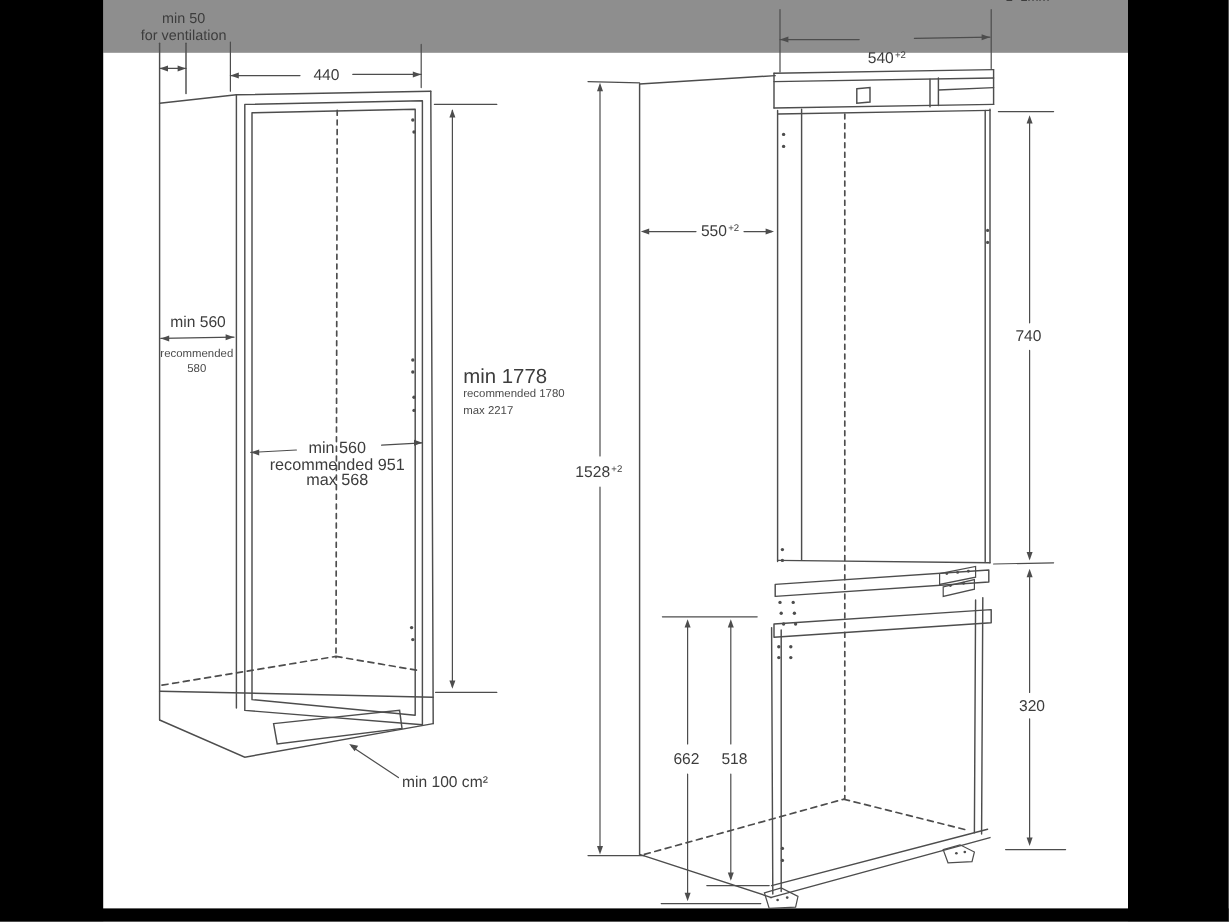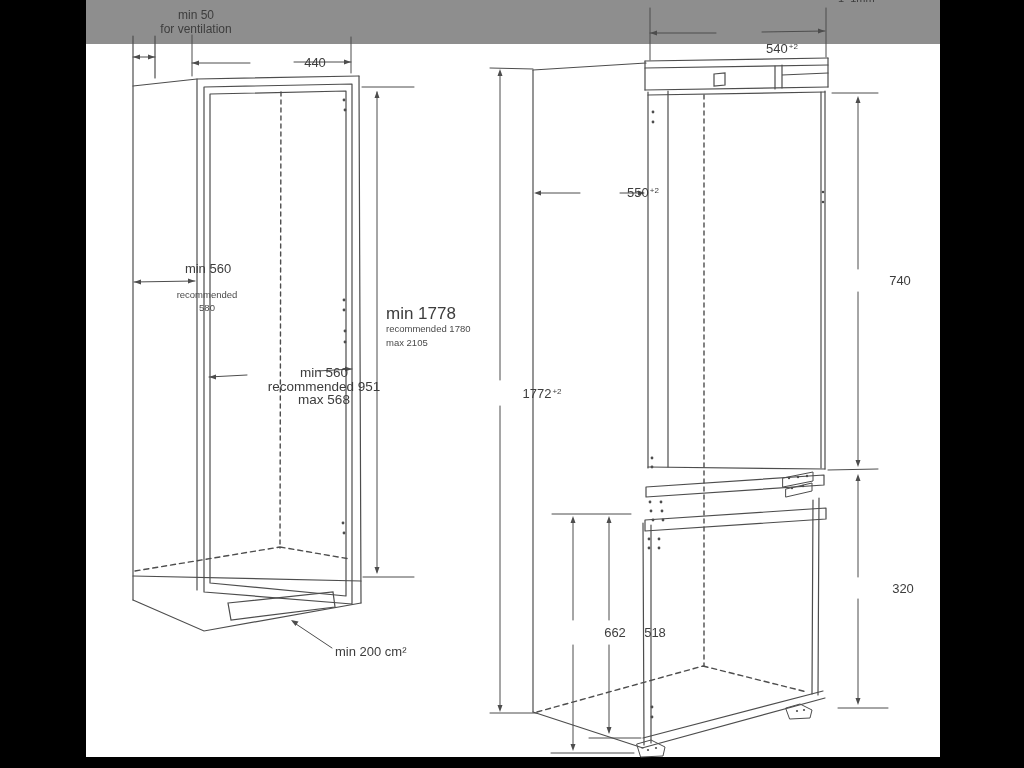--- a/index.html
+++ b/index.html
@@ -5,21 +5,21 @@
   html,body{margin:0;padding:0;background:#000;}
   #stage{position:relative;width:1024px;height:768px;background:#ffffff;overflow:hidden;
          font-family:"Liberation Sans",sans-serif;}
   .bar{position:absolute;background:#000;}
   #bar-left{left:0;top:0;width:86px;height:768px;}
   #bar-right{left:940px;top:0;width:84px;height:768px;}
   #bar-bottom{left:0;top:757px;width:1024px;height:11px;}
   #gray-band{position:absolute;left:86px;top:0;width:854px;height:44px;background:#8e8e8e;}
   #drawing{position:absolute;left:0;top:0;}
   .label{position:absolute;color:#3d3d3d;white-space:nowrap;line-height:1;}
-  .c{transform:translate(-50%,-50%);margin-left:43px;}
+  .c{transform:translate(-50%,-50%);}
   .s12{font-size:12px;}
   .s13{font-size:13px;}
   .s135{font-size:13.5px;}
   .s14{font-size:17px;text-align:right;}
   .s95{font-size:9.5px;color:#4a4a4a;}
   .s11{font-size:11px;}
   .sup{font-size:8px;position:relative;top:-4px;margin-left:1px;}
 </style>
 </head>
 <body>
@@ -190,29 +190,29 @@
   <div class="label c s13" style="left:165px;top:268px">min 560</div>
   <div class="label c s95" style="left:164px;top:295px">recommended</div>
   <div class="label c s95" style="left:164px;top:308px">580</div>
 
   <div class="label c s135" style="left:281px;top:373px">min 560</div>
   <div class="label c s135" style="left:281px;top:387px">recommended 951</div>
   <div class="label c s135" style="left:281px;top:400px">max 568</div>
 
   <div class="label s14" style="left:386px;top:305px">min 1778</div>
   <div class="label s95" style="left:386px;top:324px">recommended 1780</div>
-  <div class="label s95" style="left:386px;top:338px">max 2105</div>
-
-  <div class="label s13" style="left:335px;top:645px">min 200 cm²</div>
+  <div class="label s95" style="left:386px;top:338px">max 2217</div>
+
+  <div class="label s13" style="left:335px;top:645px">min 100 cm²</div>
 
   <div class="label c s13" style="left:739px;top:48px"><span>540</span><span class="sup">+2</span></div>
 
   <div class="label c s13" style="left:600px;top:192px"><span>550</span><span class="sup">+2</span></div>
 
-  <div class="label c s13" style="left:499px;top:393px"><span>1772</span><span class="sup">+2</span></div>
+  <div class="label c s13" style="left:499px;top:393px"><span>1528</span><span class="sup">+2</span></div>
 
   <div class="label c s13" style="left:857px;top:280px">740</div>
   <div class="label c s13" style="left:860px;top:588px">320</div>
   <div class="label c s13" style="left:572px;top:632px">662</div>
   <div class="label c s13" style="left:612px;top:632px">518</div>
 
   <div class="label s11" style="left:838px;top:-7px">1–1mm</div>
 
 </div>
 

